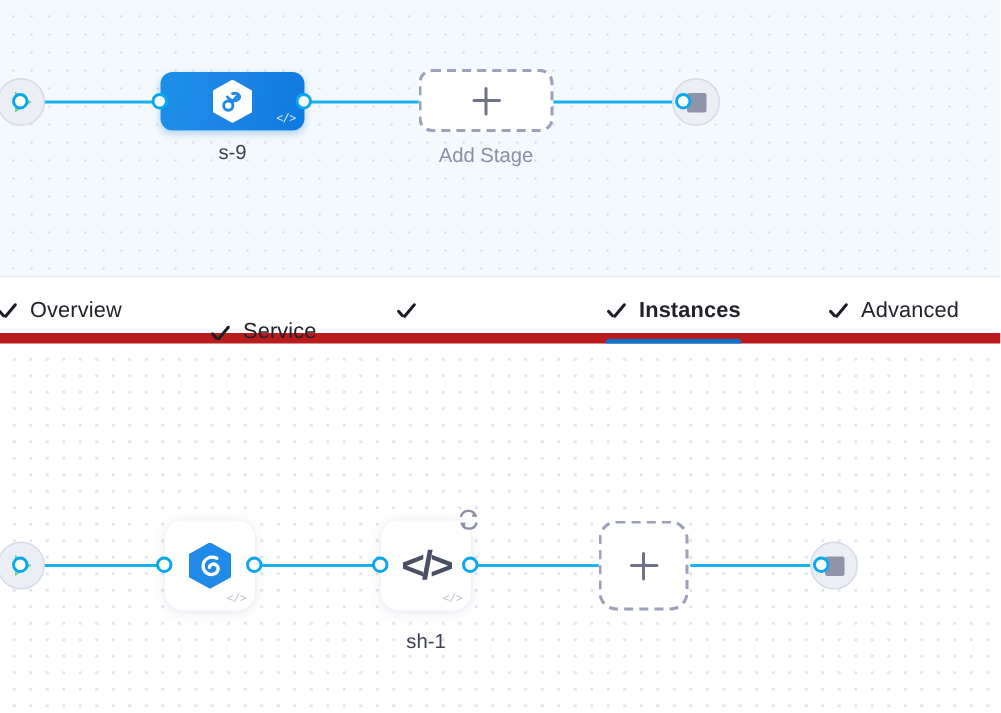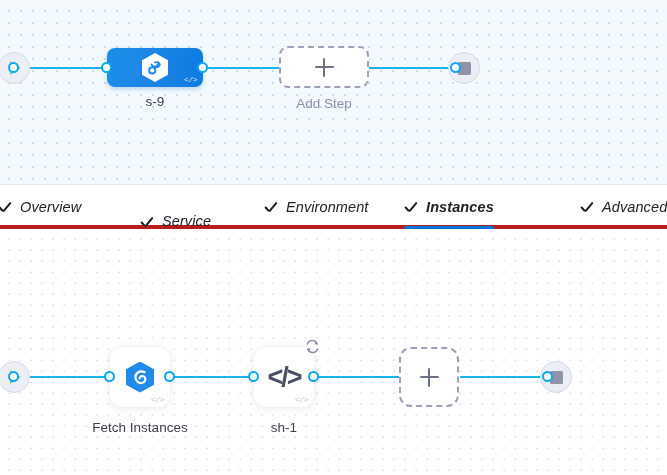--- a/index.html
+++ b/index.html
@@ -22,22 +22,22 @@
   }
   .stage-canvas::after {
     content: ""; position: absolute; left: 0; right: 0; bottom: 0; height: 1px;
     background: #dfe7ef;
   }
 
   
   .tabbar {
     position: absolute; left: 0; top: 185px; width: 667px; height: 44px;
     background: #ffffff;
-    border-bottom: 4px solid #b91c1c;
-    display: flex; align-items: center; font-style: italic;
+    border-bottom: 7px solid #b91c1c;
+    display: flex; align-items: center;
   }
   .tab {
     position: absolute; top: 0; height: 44px;
     display: flex; align-items: center; gap: 9px;
     font-size: 14.5px; color: #22222a; letter-spacing: .1px;
     cursor: pointer; white-space: nowrap;
   }
   .tab .chk {
     display: inline-block; width: 13px; height: 13px; position: relative; flex: 0 0 auto;
   }
@@ -169,21 +169,21 @@
       </div>
       <span class="code-badge">&lt;/&gt;</span>
     </div>
     <div class="dot" style="left:101px; top:62px;"></div>
     <div class="dot" style="left:197px; top:62px;"></div>
     <div class="node-label" style="left:107px; top:94px; width:96px;">s-9</div>
 
     <div class="add-box" style="left:279px; top:46px; width:90px; height:42px; border-radius:9px;">
       <div class="plus"></div>
     </div>
-    <div class="node-label muted" style="left:279px; top:96px; width:90px;">Add Step</div>
+    <div class="node-label muted" style="left:279px; top:96px; width:90px;">Add Stage</div>
 
     <div class="terminal" style="left:448px; top:52px;">
       <div class="stop-sq"></div>
     </div>
     <div class="dot" style="left:450px; top:62px;"></div>
   </div>
 
   <div class="tabbar">
 
     <div class="tab" style="left:-2px;">
@@ -191,30 +191,29 @@
       <span>Overview</span>
     </div>
 
     <div class="tab" style="left:140px;align-items:flex-end;">
       <span class="chk"></span>
       <span>Service</span>
     </div>
 
     <div class="tab" style="left:264px;">
       <span class="chk"></span>
-      <span>Environment</span>
     </div>
 
     <div class="tab active" style="left:404px;">
       <span class="chk"></span>
       <span>Instances</span>
       <span class="underline"></span>
     </div>
 
-    <div class="tab" style="left:580px;align-items:center;">
+    <div class="tab" style="left:552px;align-items:center;">
       <span class="chk"></span>
       <span>Advanced</span>
     </div>
   </div>
 
   <div class="step-canvas">
 
     <div class="edge" style="left:24px;  top:146px; width:88px;"></div>
     <div class="edge" style="left:172px; top:146px; width:84px;"></div>
     <div class="edge" style="left:316px; top:146px; width:84px;"></div>
@@ -229,21 +228,20 @@
       <div class="hexlogo" style="width:28px;height:31px;">
         <div class="hex blue"></div>
         <svg class="glyph-svg" viewBox="0 0 28 31">
           <path d="M18.6 10.2 C 14.4 8.2, 9.4 10.6, 9.4 15.3 C 9.4 19.2, 13.0 21.8, 16.4 20.8 C 19.4 19.9, 20.4 16.6, 18.3 14.8 C 16.6 13.3, 13.8 14.1, 13.6 16.3" fill="none" stroke="#ffffff" stroke-width="2.2" stroke-linecap="round"></path>
         </svg>
       </div>
       <span class="code-badge dark">&lt;/&gt;</span>
     </div>
     <div class="dot" style="left:104px; top:141px;"></div>
     <div class="dot" style="left:164px; top:141px;"></div>
-    <div class="node-label" style="left:70px; top:190px; width:140px;">Fetch Instances</div>
 
     <div class="step-node" style="left:254px; top:117px;">
       <span class="code-glyph">&lt;/&gt;</span>
       <svg class="loop-icon" viewBox="0 0 17 17">
         <g fill="none" stroke="#8b90a6" stroke-width="1.5" stroke-linecap="round">
           <path d="M3.4 6.0 A 5.2 5.2 0 0 1 13.2 6.0"></path>
           <path d="M13.6 11.0 A 5.2 5.2 0 0 1 3.8 11.0"></path>
         </g>
         <path d="M11.6 3.0 L 13.6 6.2 L 10.6 6.6 Z" fill="#8b90a6"></path>
         <path d="M5.4 14.0 L 3.4 10.8 L 6.4 10.4 Z" fill="#8b90a6"></path>

